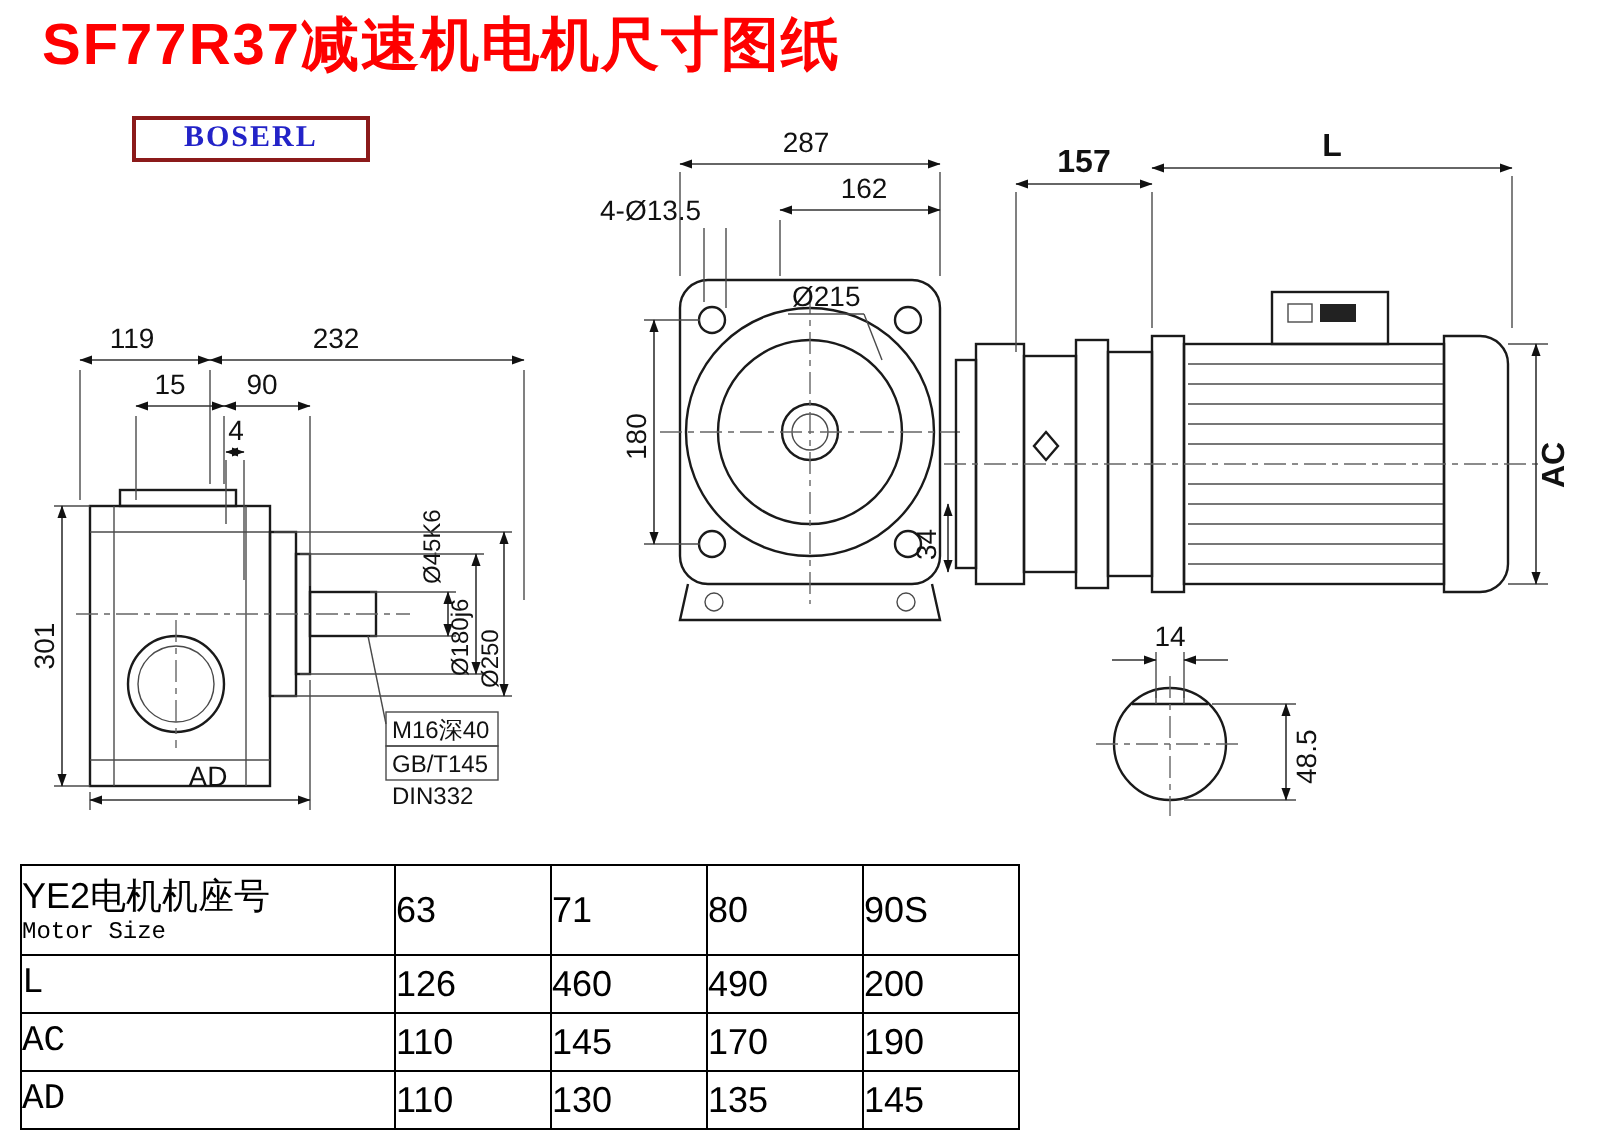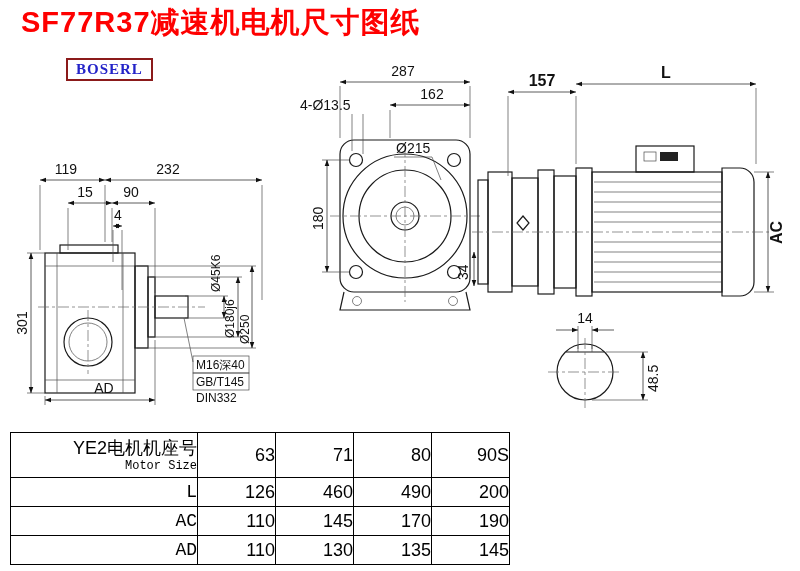--- a/index.html
+++ b/index.html
@@ -3,32 +3,32 @@
 <meta charset="utf-8">
 <style>
   *{margin:0;padding:0;box-sizing:border-box}
   html,body{width:800px;height:571px;background:#fff;overflow:hidden;
     font-family:"Liberation Sans","DejaVu Sans",sans-serif}
   body{position:relative}
   .title{position:absolute;left:21px;top:3px;font-size:29px;font-weight:bold;
     color:#fe0000;letter-spacing:1px;white-space:nowrap}
   .logo{position:absolute;left:66px;top:58px;border:2px solid #8b1a1a;
     color:#2323c8;font-family:"Liberation Serif","DejaVu Serif",serif;
-    font-weight:bold;font-size:15px;padding:1px 8px;letter-spacing:1px;background:#fff}
+    font-weight:bold;font-size:15px;padding:1px 24px;letter-spacing:1px;background:#fff}
   svg.dwg{position:absolute;left:0;top:0}
   .ln{stroke:#1a1a1a;stroke-width:1.2;fill:none}
   .thin{stroke:#4a4a4a;stroke-width:0.7;fill:none}
   .dm{stroke:#333;stroke-width:0.8;fill:none}
   .cl{stroke:#666;stroke-width:0.7;fill:none;stroke-dasharray:11 3 3 3}
   text{font-family:"Liberation Sans","DejaVu Sans",sans-serif}
   .dt{font-size:14px;fill:#111}
   .dts{font-size:12px;fill:#111}
   .dtb{font-size:16px;font-weight:bold;fill:#111}
   table.spec{position:absolute;left:10px;top:432px;border-collapse:collapse;background:#fff}
-  table.spec td{border:1px solid #000;text-align:right;vertical-align:middle;
+  table.spec td{border:1px solid #000;text-align:left;vertical-align:middle;
     font-size:18px;color:#000}
   td.c1{width:187px}
   td.cn{width:78px}
   tr.hrow td{height:45px}
   tr.drow td{height:29px}
   .mono{font-family:"Liberation Mono","DejaVu Sans Mono",monospace;font-size:12px}
   .hdr-line1{font-size:18px;line-height:22px}
 </style>
 </head>
 <body>

